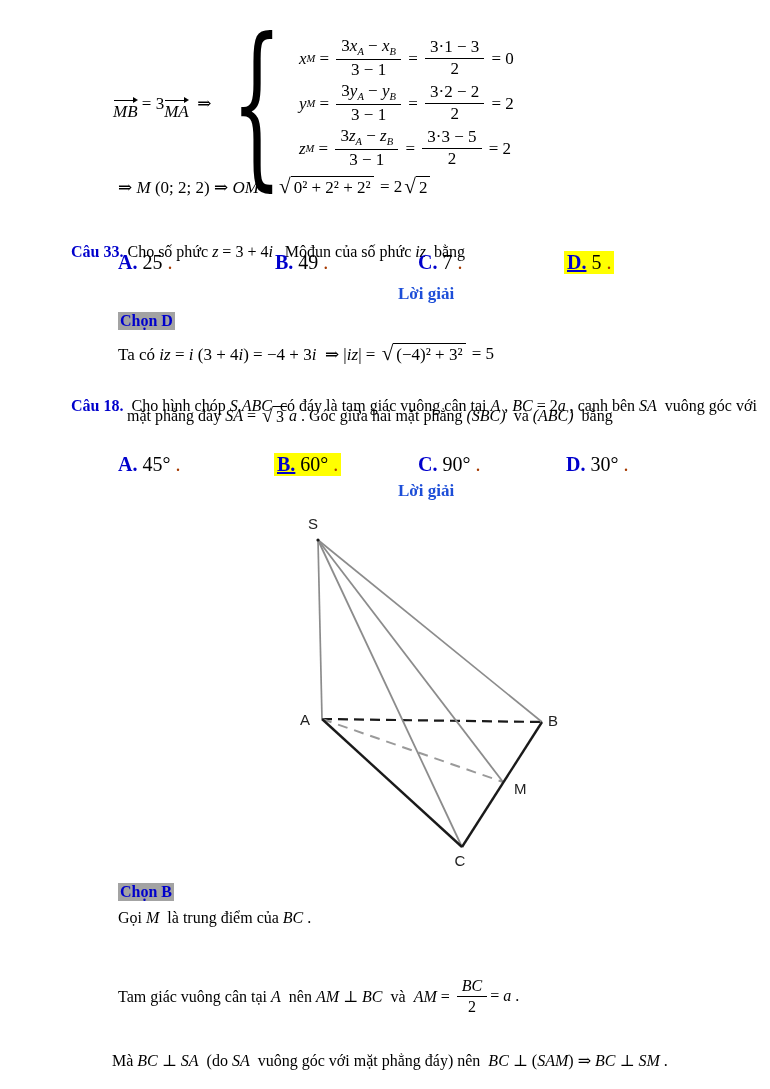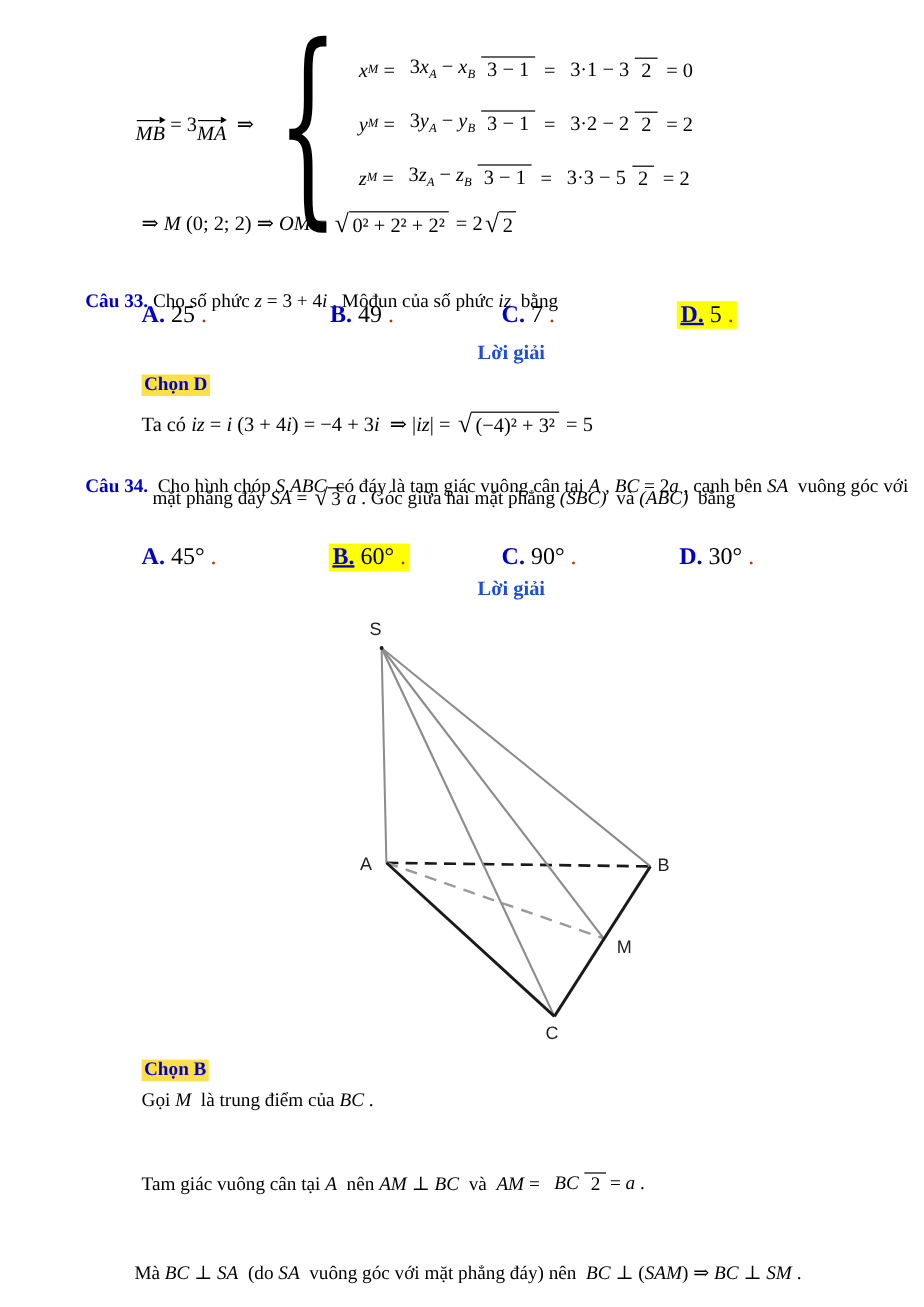--- a/index.html
+++ b/index.html
@@ -5,21 +5,21 @@
   html,body { margin:0; padding:0; background:#ffffff; }
   .page { position:relative; width:770px; height:1089px; background:#ffffff;
           font-family:"Liberation Serif","DejaVu Serif",serif; font-size:16px; color:#000;
           overflow:hidden; }
   .abs { position:absolute; }
   i { font-style:italic; }
   .blue { color:#0000cc; font-weight:bold; }
   .mline { display:flex; align-items:center; white-space:pre; font-size:17px; }
   .mtext { white-space:pre; }
   
-  .frac { display:inline-flex; flex-direction:row; align-items:center; margin:0 3px; }
+  .frac { display:inline-flex; flex-direction:column; align-items:center; margin:0 3px; }
   .frac .num { padding:0 5px 1px; line-height:1.1; white-space:pre; }
   .frac .den { border-top:1.4px solid #000; padding:1px 5px 0; line-height:1.1;
                align-self:stretch; text-align:center; white-space:pre; }
   
   .sqrt { display:inline-flex; align-items:flex-start; margin:0 2px; }
   .sqrt .rad { font-size:1.25em; line-height:0.95; }
   .sqrt .sqbody { border-top:1.4px solid #000; padding:1px 3px 0; white-space:pre; }
   sub { font-size:0.62em; font-style:italic; }
   
   .vec { position:relative; display:inline-block; font-style:italic; margin-top:16px; }
@@ -29,21 +29,21 @@
   
   .sys-row { display:flex; align-items:center; white-space:pre; height:45px; font-size:17px; }
   .brace { font-family:"DejaVu Serif",serif; font-size:178px; line-height:135px; font-weight:400;
            transform:scaleX(0.45); transform-origin:center; margin:0 -14px 0 -16px; }
   
   .opt { white-space:pre; font-size:20px;text-align:center; }
   .opt .letter { color:#0000cc; font-weight:bold; }
   .opt.correct { background:#ffff00; padding:0 3px; }
   .opt.correct .letter { text-decoration:underline; }
   .opt .dot { color:#a63a00; }
-  .chon { background:#fde047; color:#0000cc; font-weight:bold; padding:0 2px; font-size:16px; }
+  .chon { background:#a3a3a3; color:#0000cc; font-weight:bold; padding:0 2px; font-size:16px; }
   .loi { color:#1d4ed8; font-weight:bold; font-size:17px; }
   .fig-label { font-family:"Liberation Sans","DejaVu Sans",sans-serif; font-size:15px; fill:#222; }
 </style>
 </head>
 <body>
 
 <div class="page">
 
   <div class="abs" style="left:113px; top:36px; display:flex; align-items:center;">
     <span class="mline"><i class="vec">MB</i><span> = 3</span><i class="vec">MA</i><span>  ⇒ </span></span>
@@ -105,21 +105,21 @@
 
   <div class="abs chon" style="left:118px; top:312px;">Chọn D</div>
 
   <div class="abs mline" style="left:118px; top:343px;">
     <span><span>Ta có </span><i>iz</i><span> = </span><i>i</i><span> (3 + 4</span><i>i</i><span>) = −4 + 3</span><i>i</i><span>  ⇒ |</span><i>iz</i><span>| = </span></span>
     <span class="sqrt"><span class="rad">√</span><span class="sqbody">(−4)² + 3²</span></span>
     <span> = 5</span>
   </div>
 
   <div class="abs mtext" style="left:55px; top:379px; width:700px;">
-    <span class="blue">Câu 34.</span><span>  </span><span><span>Cho hình chóp </span><i>S.ABC</i><span>  có đáy là tam giác vuông cân tại </span><i>A</i><span> , </span><i>BC</i><span> = 2</span><i>a</i><span> , cạnh bên </span><i>SA</i><span>  vuông góc với</span></span>
+    <span class="blue">Câu 18.</span><span>  </span><span><span>Cho hình chóp </span><i>S.ABC</i><span>  có đáy là tam giác vuông cân tại </span><i>A</i><span> , </span><i>BC</i><span> = 2</span><i>a</i><span> , cạnh bên </span><i>SA</i><span>  vuông góc với</span></span>
   </div>
   <div class="abs mline" style="left:115px; top:406px; font-size:16px;margin-left:12px;">
     <span><span>mặt phẳng đáy </span><i>SA</i><span> = </span></span>
     <span class="sqrt"><span class="rad">√</span><span class="sqbody">3</span></span>
     <i>a</i>
     <span><span> . Góc giữa hai mặt phẳng </span><i>(SBC)</i><span>  và </span><i>(ABC)</i><span>  bằng</span></span>
   </div>
 
   <div class="abs opt" style="left:118px; top:453px;"><span class="letter">A.</span><span> 45°</span><span class="dot"> .</span></div>
   <div class="abs opt correct" style="left:274px; top:453px;"><span class="letter">B.</span><span> 60°</span><span class="dot"> .</span></div>

